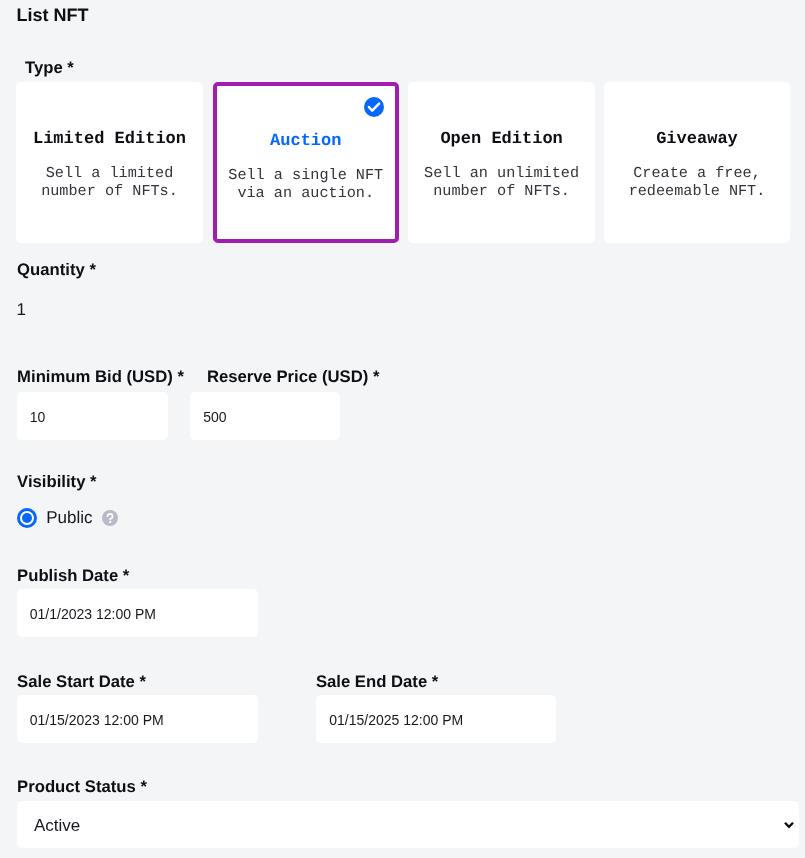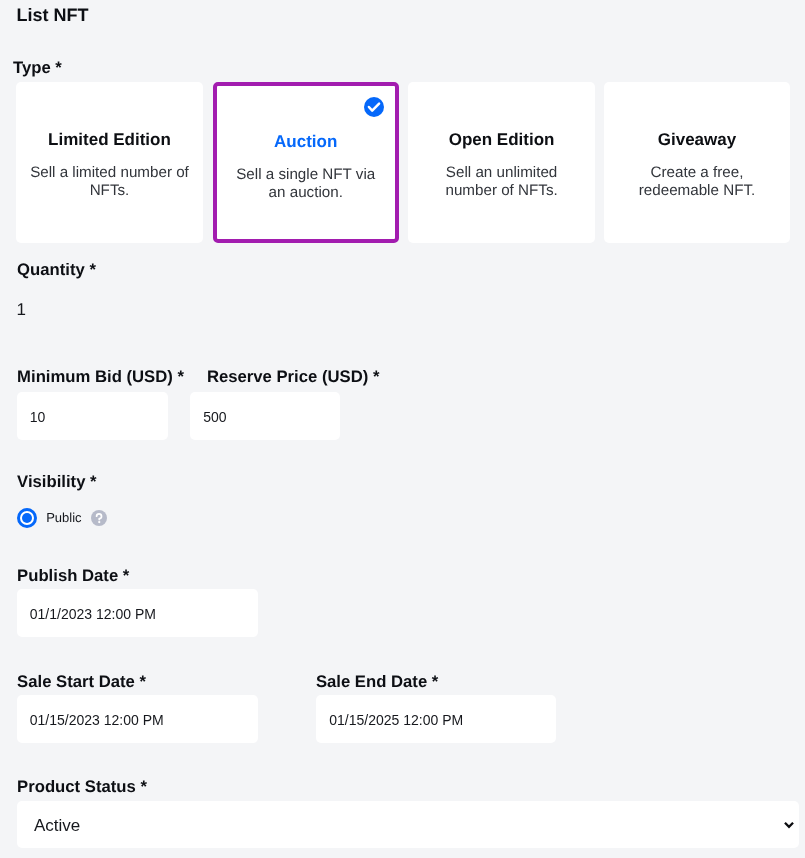--- a/index.html
+++ b/index.html
@@ -11,31 +11,31 @@
     color: #111827;
     overflow: hidden;
     -webkit-font-smoothing: antialiased;
     text-rendering: geometricPrecision;
   }
   .page { position:relative; width:805px; height:858px; }
   .abs { position:absolute; }
   .title { left:16.5px; top:4px; font-size:18px; font-weight:bold; color:#0d0f14; line-height:22px; white-space:nowrap; }
   .label { font-size:16.7px; font-weight:bold; color:#0d0f14; line-height:20px; white-space:nowrap; }
 
-  .lbl-type   { left:13px; top:57.7px; }
+  .lbl-type   { left:25px; top:57.7px; }
   .lbl-qty    { left:17.1px; top:260.2px; }
   .lbl-bid    { left:17.1px; top:366.8px; }
   .lbl-reserve{ left:206.9px;  top:366.8px; }
   .lbl-vis    { left:17.1px; top:471.8px; }
   .lbl-pub    { left:17.1px; top:566.1px; }
   .lbl-start  { left:17.1px; top:671.8px; }
   .lbl-end    { left:315.9px;  top:671.8px; }
   .lbl-status { left:17.1px; top:777.1px; }
 
-  .cards { left:0; top:0; width:805px; height:858px; pointer-events:none; }
+  .cards { left:0; top:0; width:805px; height:858px; pointer-events:none;font-family:Liberation Mono, monospace; }
   .card1 { left:16.4px; width:186.2px; }
   .card2 { left:212.8px; width:185.9px; }
   .card3 { left:408.4px; width:186.4px; }
   .card4 { left:604.2px; width:185.6px; }
   .card {
     position:absolute; top:82.3px; height:160.3px; background:#fff; border-radius:5px; pointer-events:auto;
     border:1px solid transparent;
     display:flex; flex-direction:column; align-items:center;
   }
   .card.selected { border:4px solid #a21caf; }
@@ -51,21 +51,21 @@
          font-family:inherit; line-height:normal; }
   .inp-bid     { left:16.5px; top:392px; width:151px; }
   .inp-reserve { left:190px;  top:392px; width:150px; }
   .inp-pub     { left:16.5px; top:589px; width:241px; }
   .inp-start   { left:16.5px; top:695px; width:241px; }
   .inp-end     { left:316px;  top:695px; width:240px; }
 
   .vis-row { left:16.7px; top:507.5px; height:21px; display:flex; align-items:center; }
   .radio { width:20px; height:20px; border-radius:50%; border:3px solid #0568fa; display:block; position:relative; background:#fff; }
   .radio::after { content:''; position:absolute; left:50%; top:50%; width:10px; height:10px; margin-left:-5px; margin-top:-5px; border-radius:50%; background:#0568fa; }
-  .vis-text { font-size:13px; color:#16181d; margin-left:9.5px; line-height:20px; }
+  .vis-text { font-size:17px; color:#16181d; margin-left:9.5px; line-height:20px; }
   .help { margin-left:9.5px; display:inline-flex; line-height:0; }
 
   .sel { left:16.5px; top:800.8px; width:782px; height:47.6px; border:none; border-radius:5px;
          background:#fff; font-size:17px; font-family:inherit; color:#16181d;
          padding:2px 17.5px 0; -webkit-appearance:none; appearance:none; outline:none;
          line-height:46px; }
   .sel-arrow { left:783px; top:820px; width:12px; height:10px; line-height:0; pointer-events:none; }
 </style>
 </head>
 <body>

